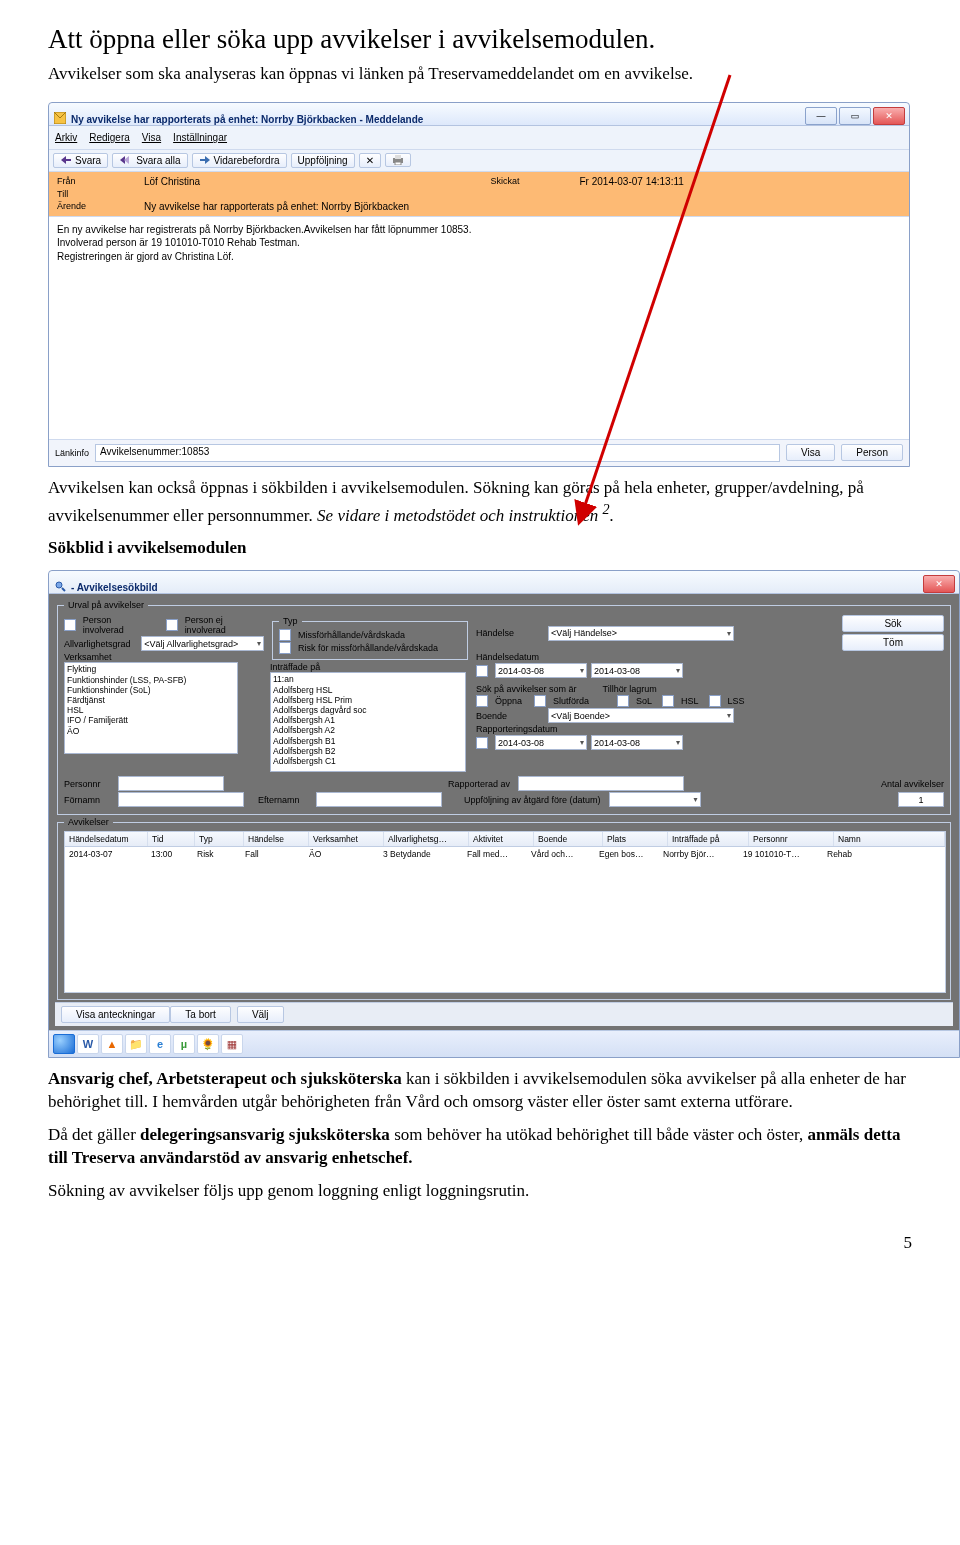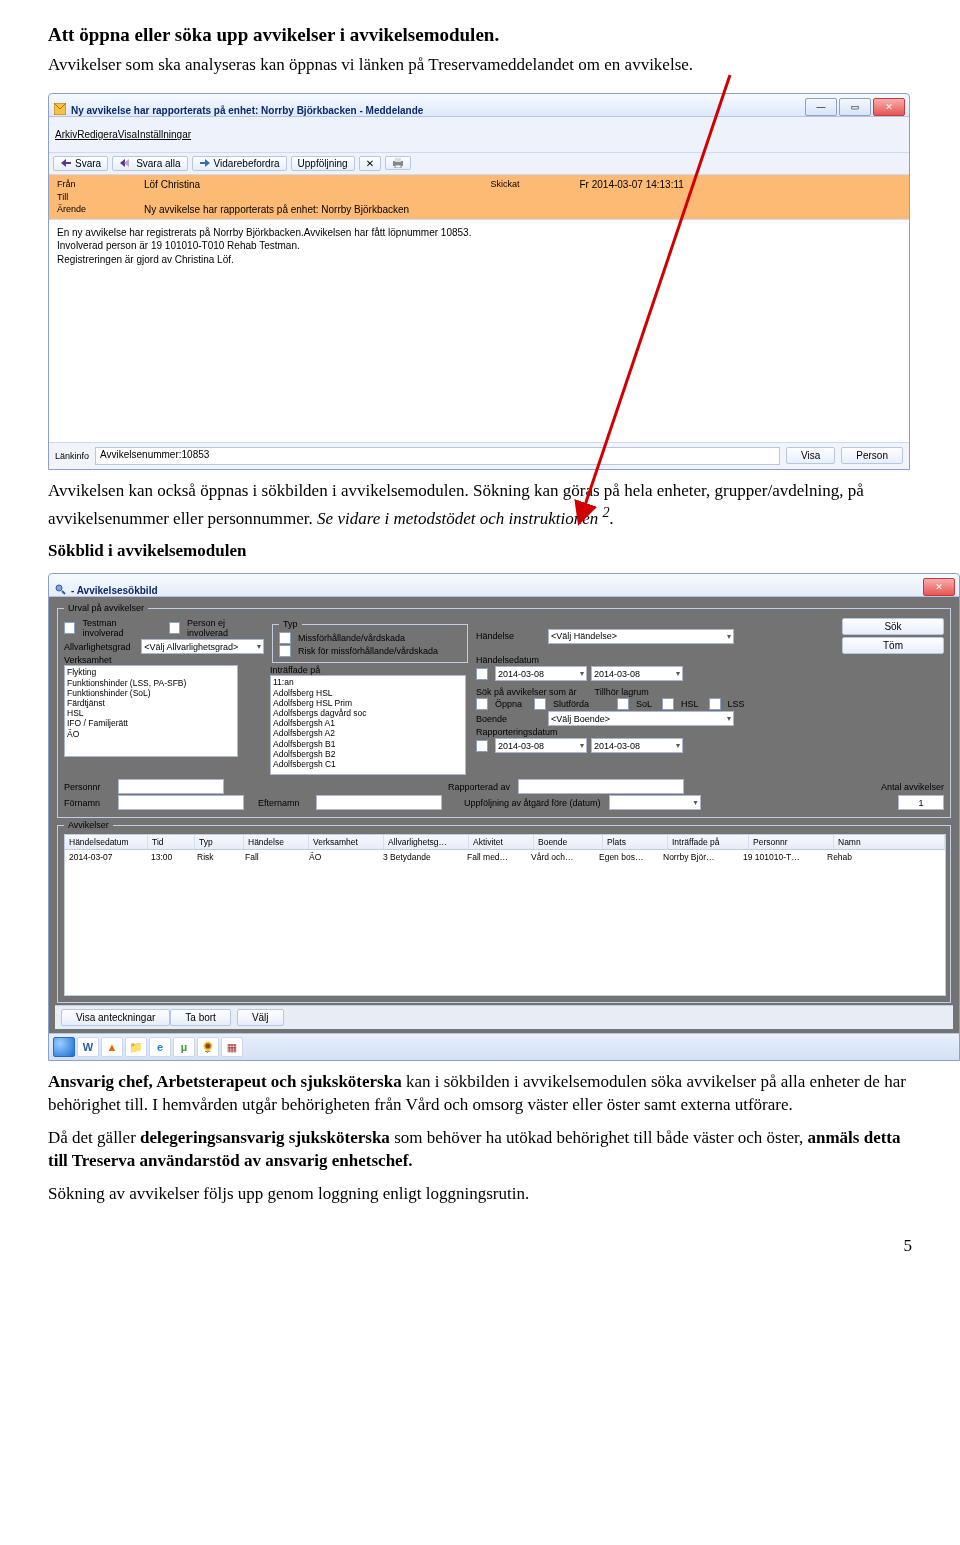--- a/index.html
+++ b/index.html
@@ -1,32 +1,32 @@
 <!DOCTYPE html>
 <html><head>
 <meta charset="utf-8">
 <style>
   body{margin:0;background:#fff;font-family:Garamond,"Times New Roman",serif;font-size:17px;color:#000;width:960px}
   .page{padding:24px 48px 24px 48px;position:relative}
-  h1{font-size:19px;margin:0 0 8px 0;font-weight:bold}
+  h1{font-size:27px;margin:0 0 8px 0;font-weight:normal}
   p.lead{font-size:17px;margin:0 0 16px 0}
   p{font-size:17px;margin:10px 0;line-height:1.35}
   .italic{font-style:italic}
   b{font-weight:bold}
   .pagenum{text-align:right;font-size:17px;margin-top:30px}
   .arrow{position:absolute;top:70px;left:560px}
   
   .win{border:1px solid #8aa0c8;border-radius:4px 4px 0 0;background:#e7edf7;font-family:Tahoma,Arial,sans-serif;font-size:10px;color:#000;box-shadow:0 0 0 1px #c8d4ec inset}
   .titlebar{display:flex;align-items:flex-end;height:22px;background:linear-gradient(#f7fbff,#dde8fb);border-bottom:1px solid #b3c3e0;padding:0 4px;border-radius:4px 4px 0 0}
   .titlebar .ico{width:14px;height:14px;margin-right:4px;display:flex;align-items:center;justify-content:center}
   .titlebar .title{flex:1;font-weight:bold;font-size:10px;color:#0b2a6b}
   .wc{display:flex;gap:2px}
   .wbtn{width:30px;height:16px;border:1px solid #8aa2cc;border-radius:2px;background:linear-gradient(#f3f8ff,#d8e4f8);display:flex;align-items:center;justify-content:center;font-size:9px}
   .wbtn.red{background:linear-gradient(#f9aeae,#e45656);color:#fff;border-color:#c43c3c}
-  .menubar{display:flex;padding:12px 6px;background:#eef3fb;border-bottom:1px solid #cfdaee}
+  .menubar{display:flex;gap:12px;padding:6px 6px;background:#eef3fb;border-bottom:1px solid #cfdaee}
   .menubar span{text-decoration:underline}
   .toolbar{display:flex;gap:4px;padding:3px 4px;background:#eef3fb;border-bottom:1px solid #cfdaee;align-items:center}
   .tbtn{display:flex;align-items:center;gap:3px;border:1px solid #b7c7e2;background:linear-gradient(#fefeff,#e7eefb);padding:1px 6px;border-radius:2px;font-size:10px}
   .tbtn svg{flex:none}
   .msgmeta{display:grid;grid-template-columns:62px 1fr 64px 1fr;gap:2px 25px;padding:4px 8px;background:#fdba74;border-bottom:1px solid #cfdaee;font-size:10px}
   .msgbody{padding:6px 8px;background:#fff;height:210px;border-bottom:1px solid #cfdaee;font-size:10px;line-height:1.35}
   .msgfoot{display:flex;align-items:center;gap:6px;padding:4px 6px;background:#f1f4fb}
   .field{border:1px solid #b7c7e2;background:#fff;padding:1px 4px;height:14px;font-size:10px}
   .btn{border:1px solid #b7c7e2;background:linear-gradient(#fefeff,#e7eefb);padding:2px 14px;border-radius:2px;font-size:10px}
   
@@ -169,21 +169,21 @@
       <div class="wc">
           <div class="wbtn red">✕</div>
         </div>
     </div>
     <div class="panel">
       <fieldset class="gb">
         <legend>Urval på avvikelser</legend>
         <div class="cols">
 
           <div style="width:200px">
-            <div class="row"><span class="chk"></span><span class="lab">Testman involverad</span>&nbsp;&nbsp;<span class="chk"></span><span class="lab">Person ej involverad</span></div>
+            <div class="row"><span class="chk"></span><span class="lab">Person involverad</span>&nbsp;&nbsp;<span class="chk"></span><span class="lab">Person ej involverad</span></div>
             <div class="row">
                 <span class="lab" style="width:74px">Allvarlighetsgrad</span>
                 <div class="sel" style="width:118px">&lt;Välj Allvarlighetsgrad&gt;</div>
               </div>
             <div class="lab">Verksamhet</div>
             <div class="listbox">
               <div>Flykting</div>
                 <div>Funktionshinder (LSS, PA-SFB)</div>
                 <div>Funktionshinder (SoL)</div>
                 <div>Färdtjänst</div>
@@ -229,21 +229,21 @@
               </div>
             </div>
             <div class="lab">Händelsedatum</div>
             <div class="row">
                 <span class="chk"></span>
                 <div class="sel" style="width:86px">2014-03-08</div>
                 <div class="sel" style="width:86px">2014-03-08</div>
               </div>
             <div class="row" style="margin-top:6px">
                 <span class="lab">Sök på avvikelser som är</span>
-                <span style="margin-left:14px" class="lab">Tillhör lagrum</span>
+                <span style="margin-left:22px" class="lab">Tillhör lagrum</span>
               </div>
             <div class="row">
               <span class="chk"></span>
                 <span class="lab">Öppna</span>
               <span class="chk" style="margin-left:8px"></span>
                 <span class="lab">Slutförda</span>
               <span style="margin-left:24px" class="chk"></span>
                 <span class="lab">SoL</span>
               <span class="chk" style="margin-left:6px"></span>
                 <span class="lab">HSL</span>

